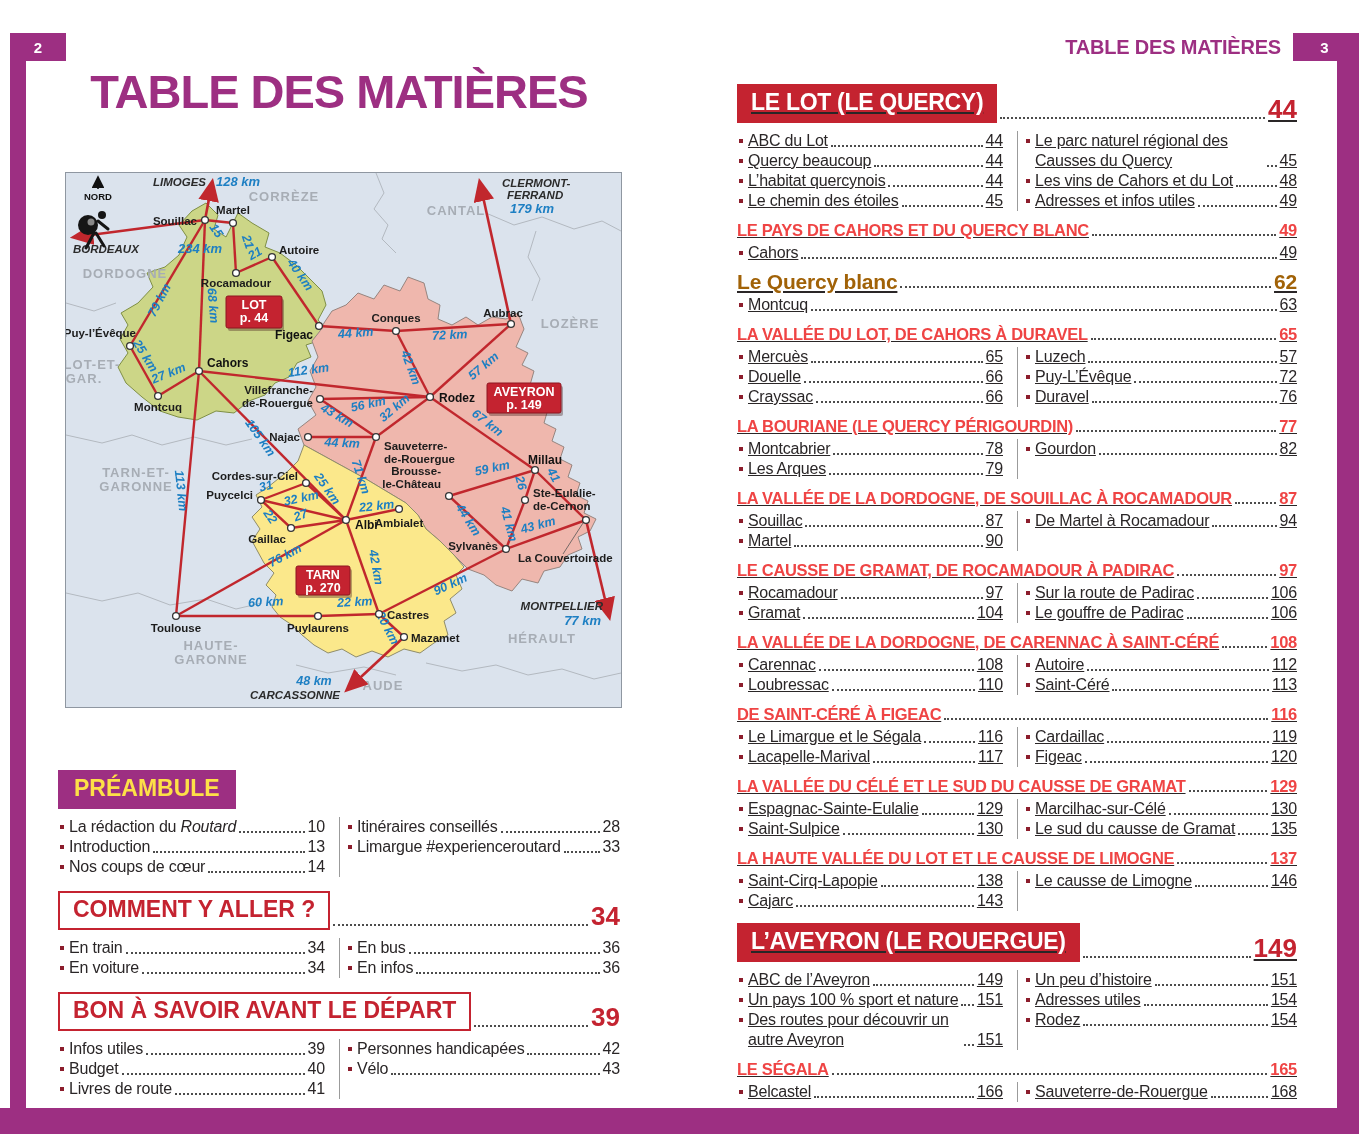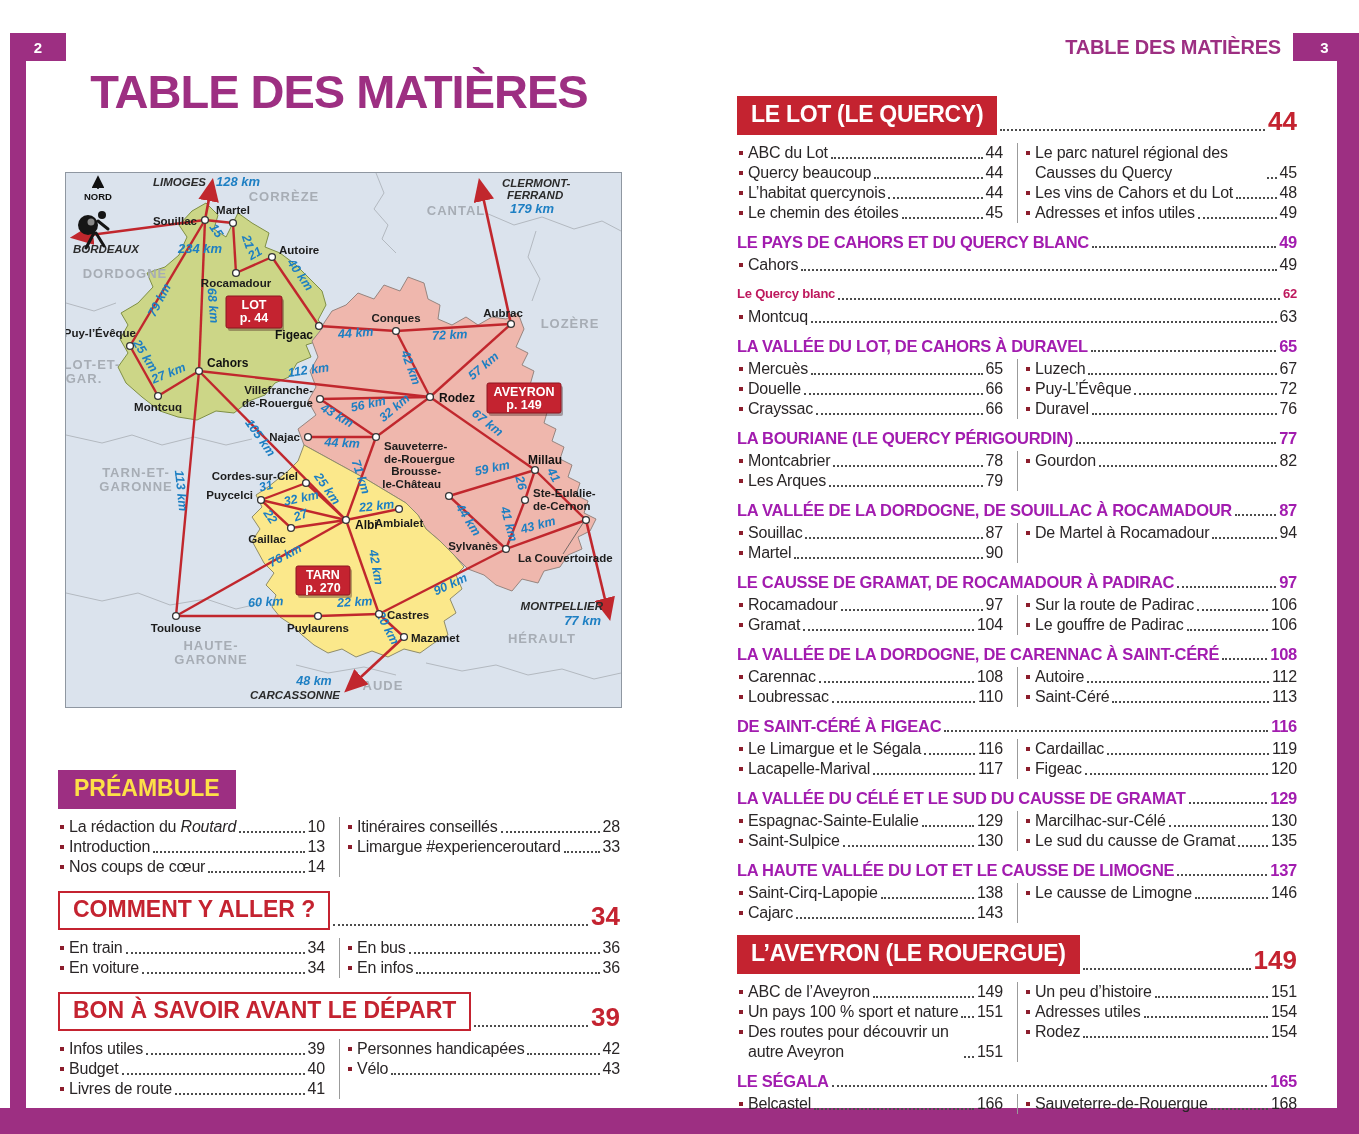--- a/index.html
+++ b/index.html
@@ -15,27 +15,27 @@
   .tab-right{left:1293px;width:63px;}
   .main-title{position:absolute;left:58px;top:64px;width:562px;margin:0;text-align:center;
     font-size:47px;font-weight:800;color:#9d2f82;letter-spacing:-1px;}
   .right-header{position:absolute;left:737px;top:36px;width:544px;text-align:right;
     font-size:20px;font-weight:800;color:#9d2f82;letter-spacing:-0.2px;}
   .map-frame{position:absolute;left:65px;top:172px;width:555px;height:534px;
     background:#dbe3ed;border:1px solid #8f97a1;}
   
   .toc{position:absolute;}
   .left-toc{left:58px;top:770px;width:562px;}
-  .right-toc{left:737px;top:96px;width:560px;}
+  .right-toc{left:737px;top:84px;width:560px;text-decoration:underline;}
   .dots{flex:1;min-width:10px;border-bottom:2px dotted #4c4c4c;height:0;margin:0 3px 4px 3px;}
   .sec-head{display:flex;align-items:flex-end;}
   .sub .sec-head{margin:9px 0 3px;}
-  .sub .sec-title,.sub .sec-page{font-weight:bold;font-size:16.5px;line-height:20px;color:#a21caf;letter-spacing:-0.3px;white-space:nowrap;}
+  .sub .sec-title,.sub .sec-page{font-weight:bold;font-size:16.5px;line-height:20px;color:#ef4444;letter-spacing:-0.3px;white-space:nowrap;}
   .sub-black .sec-head{margin:9px 0 3px;}
-  .sub-black .sec-title,.sub-black .sec-page{font-weight:bold;font-size:13px;line-height:20px;color:#be185d;letter-spacing:-0.2px;white-space:nowrap;}
+  .sub-black .sec-title,.sub-black .sec-page{font-weight:bold;font-size:21px;line-height:20px;color:#a16207;letter-spacing:-0.2px;white-space:nowrap;}
   .major .sec-head{margin:12px 0 8px;}
   .major .sec-title{background:#c42330;color:#fff;font-size:23px;font-weight:800;
     padding:5px 14px 7px;letter-spacing:-0.3px;white-space:nowrap;}
   .major .sec-page{font-size:26px;font-weight:800;color:#c42330;line-height:28px;}
   .section:first-child .sec-head{margin-top:0;}
   .box-purple .sec-head{margin:0 0 8px;}
   .box-purple .sec-title{background:#9d2f82;color:#fde047;font-size:23px;font-weight:800;
     padding:5px 16px 7px;white-space:nowrap;}
   .box-red .sec-head{margin:14px 0 8px;}
   .box-red .sec-title{border:2px solid #c42330;color:#c42330;font-size:23px;font-weight:800;
@@ -543,21 +543,21 @@
                 <span class="dots"></span>
                 <span class="epage">66</span>
               </div>
             </div>
           </div>
           <div class="col">
             <div class="entry">
               <div class="erow">
                 <span class="elabel">Luzech</span>
                 <span class="dots"></span>
-                <span class="epage">67</span>
+                <span class="epage">57</span>
               </div>
             </div>
             <div class="entry">
               <div class="erow">
                 <span class="elabel">Puy-L’Évêque</span>
                 <span class="dots"></span>
                 <span class="epage">72</span>
               </div>
             </div>
             <div class="entry">

